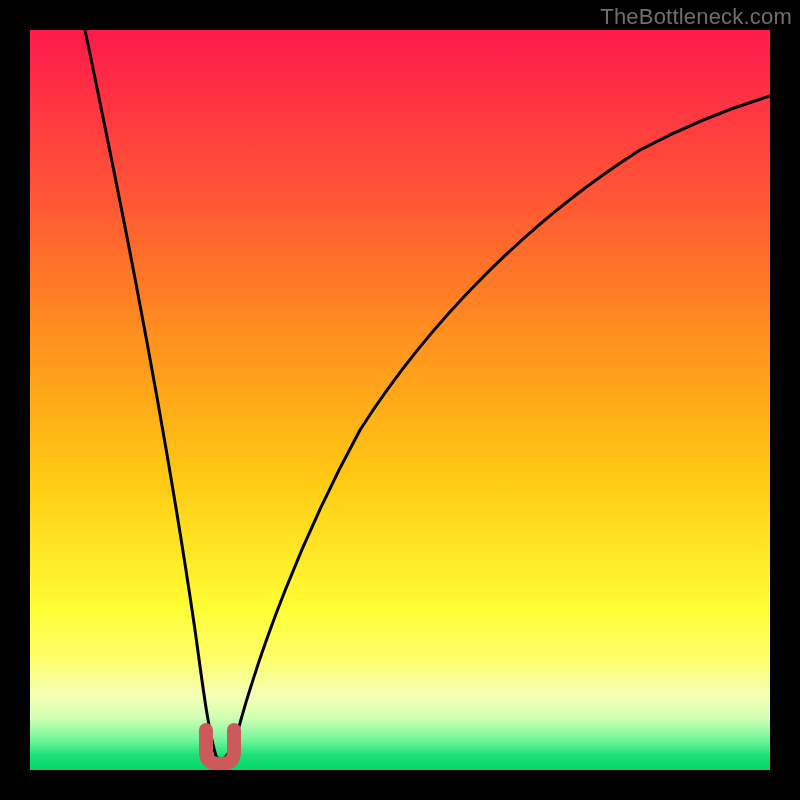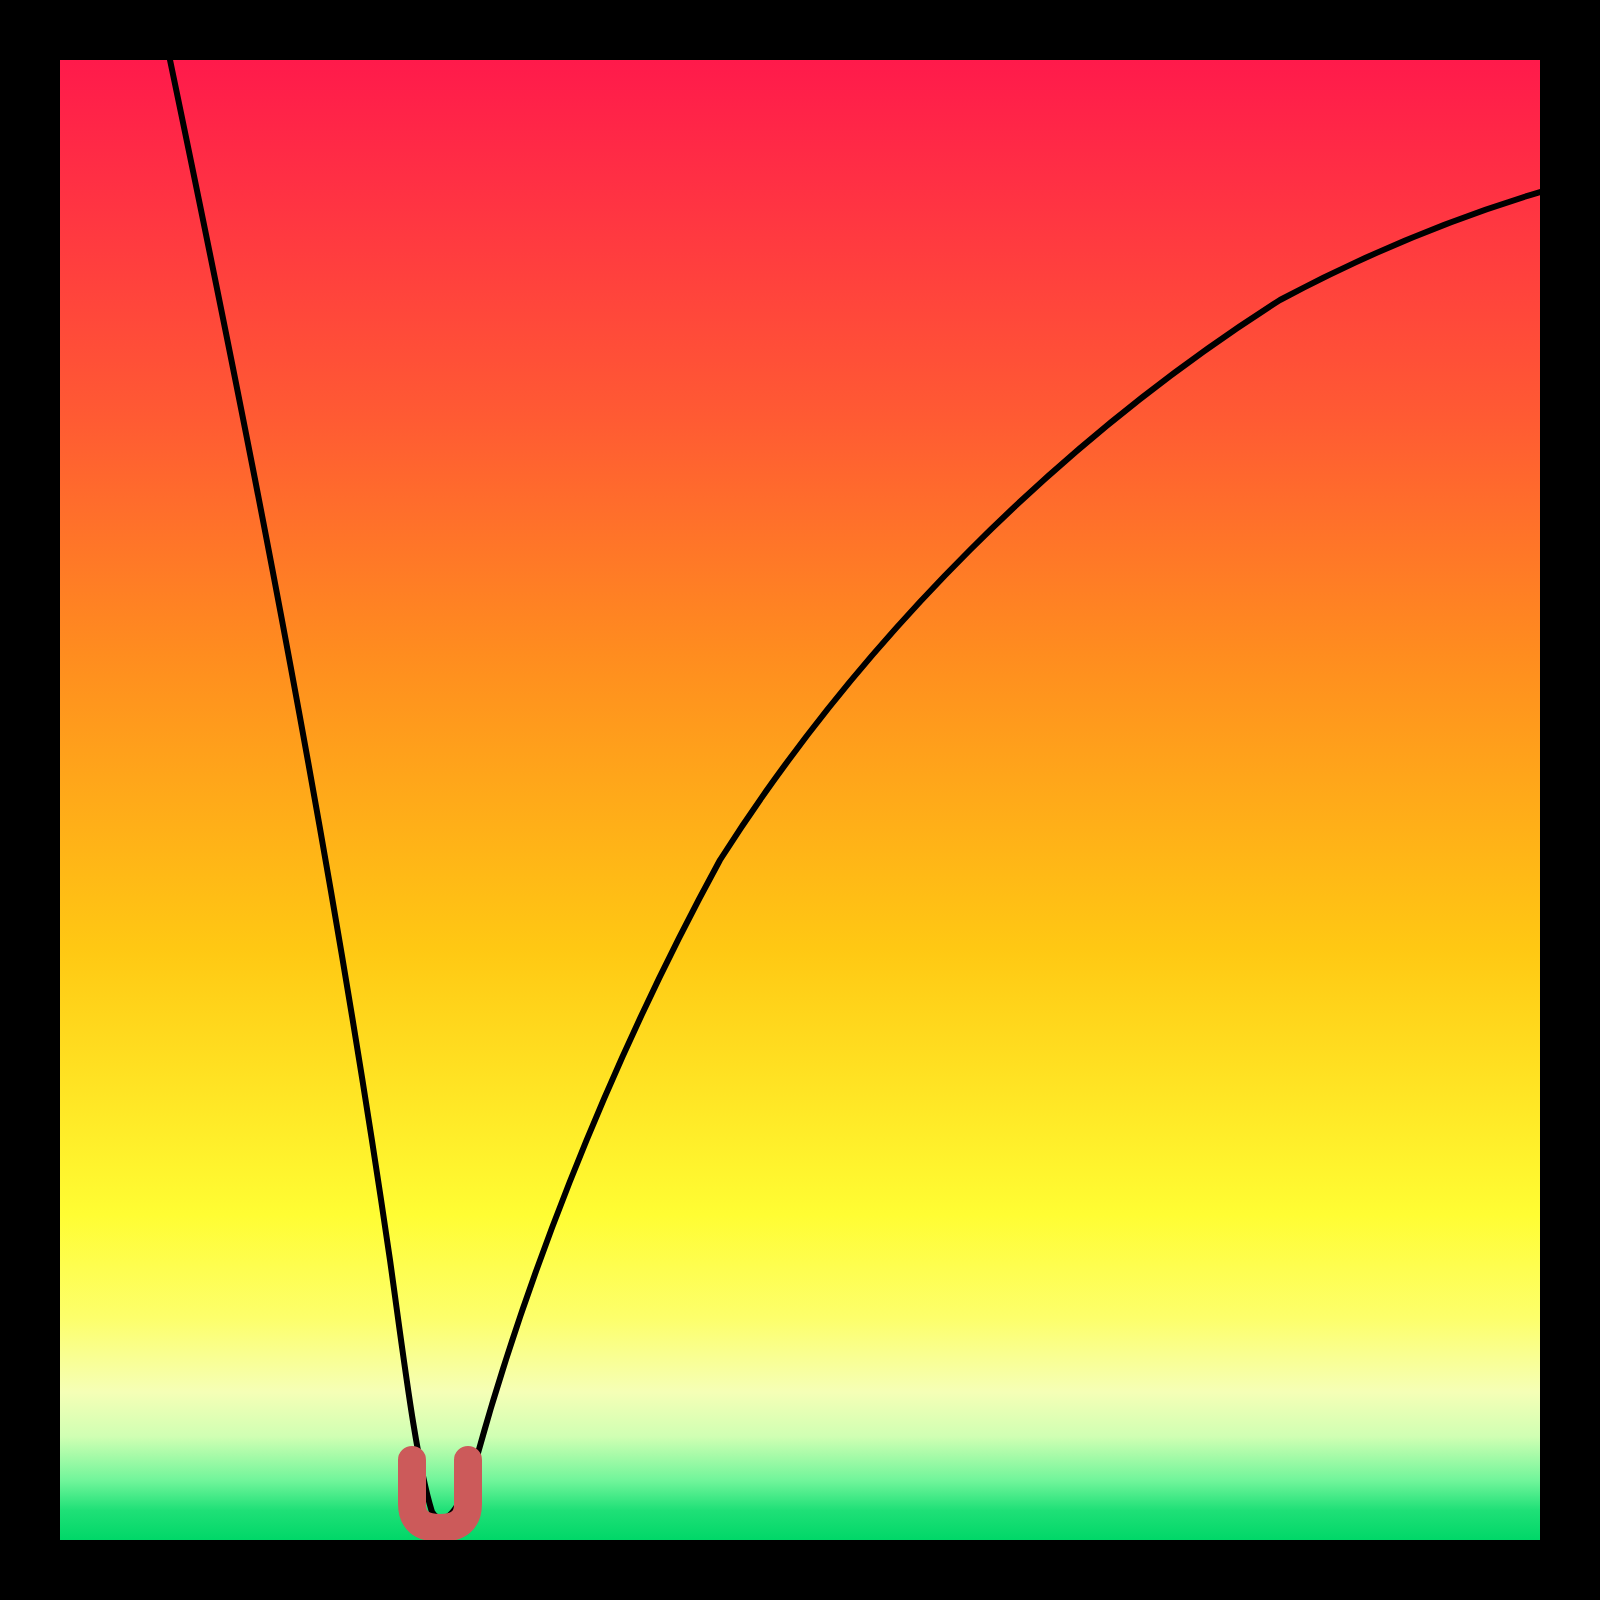--- a/index.html
+++ b/index.html
@@ -80,13 +80,14 @@
                C 670 88, 720 72, 740 66"></path>
 
       <path fill="none" stroke="#cc5a5a" stroke-width="14" stroke-linecap="round" stroke-linejoin="round" d="M 176 700
                L 176 722
                Q 176 734 190 734
                Q 204 734 204 722
                L 204 700"></path>
     </svg>
   </div>
 
+  <div class="watermark">TheBottleneck.com</div>
 </div>
 
 </body></html>

